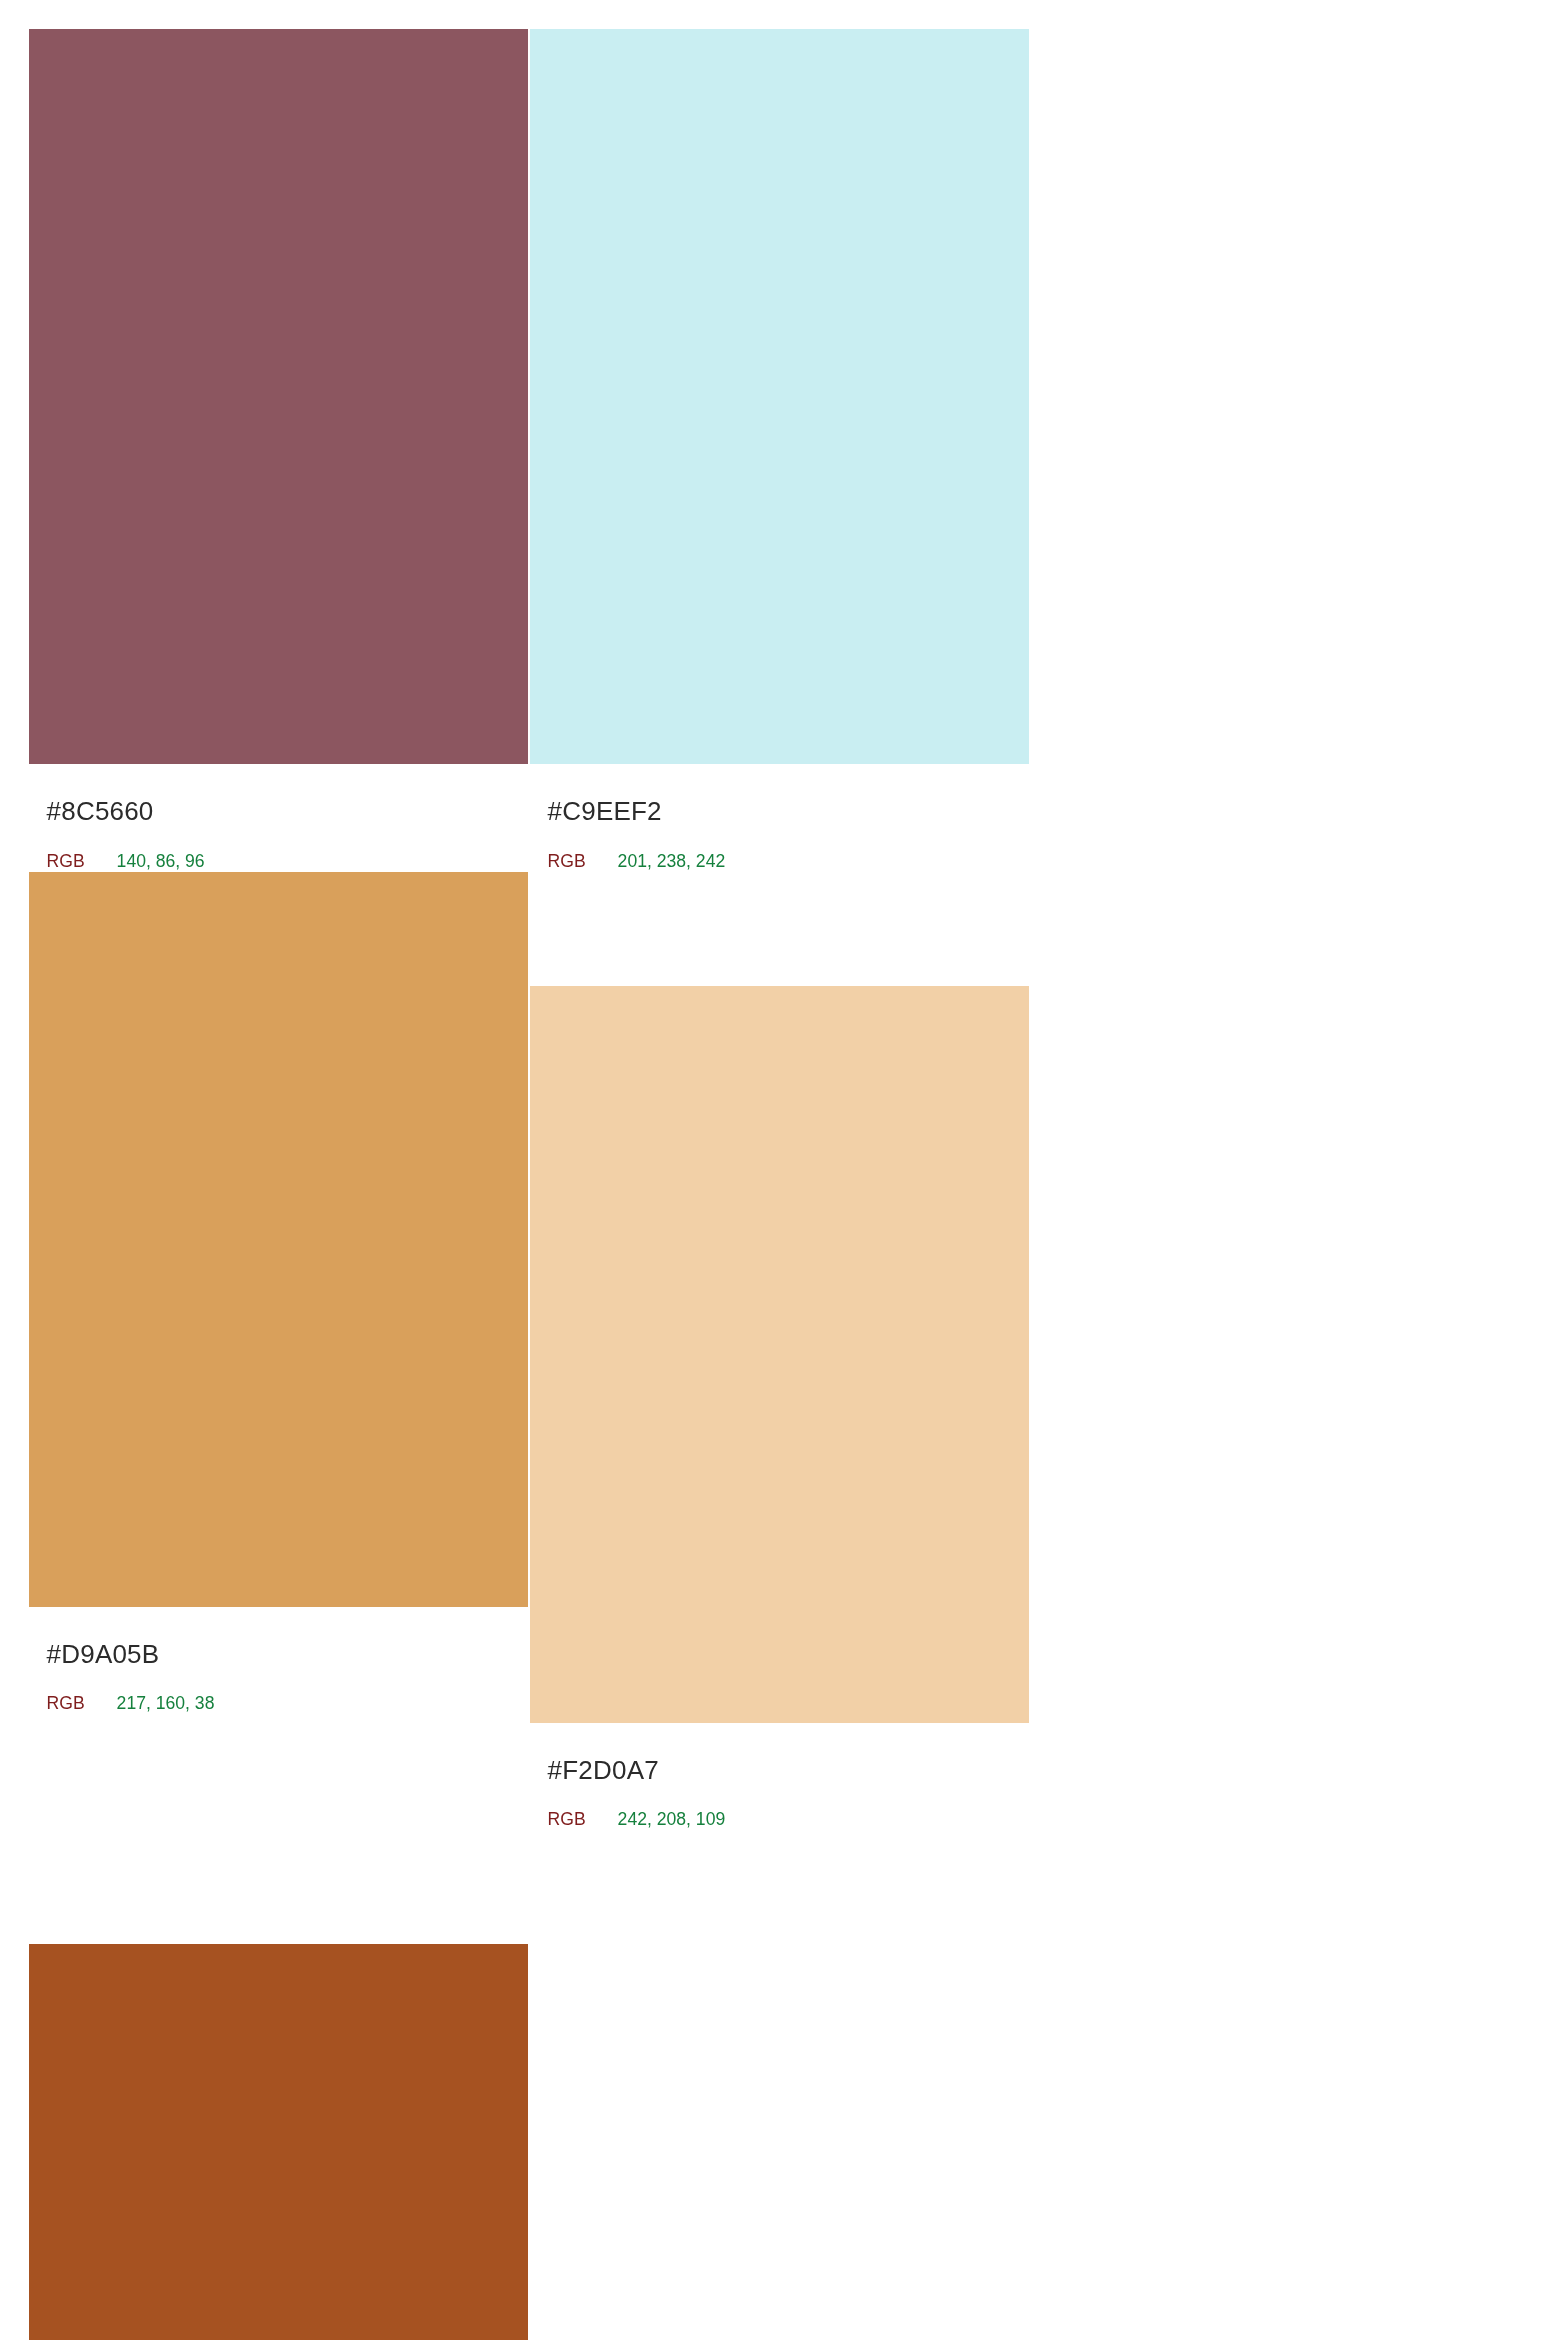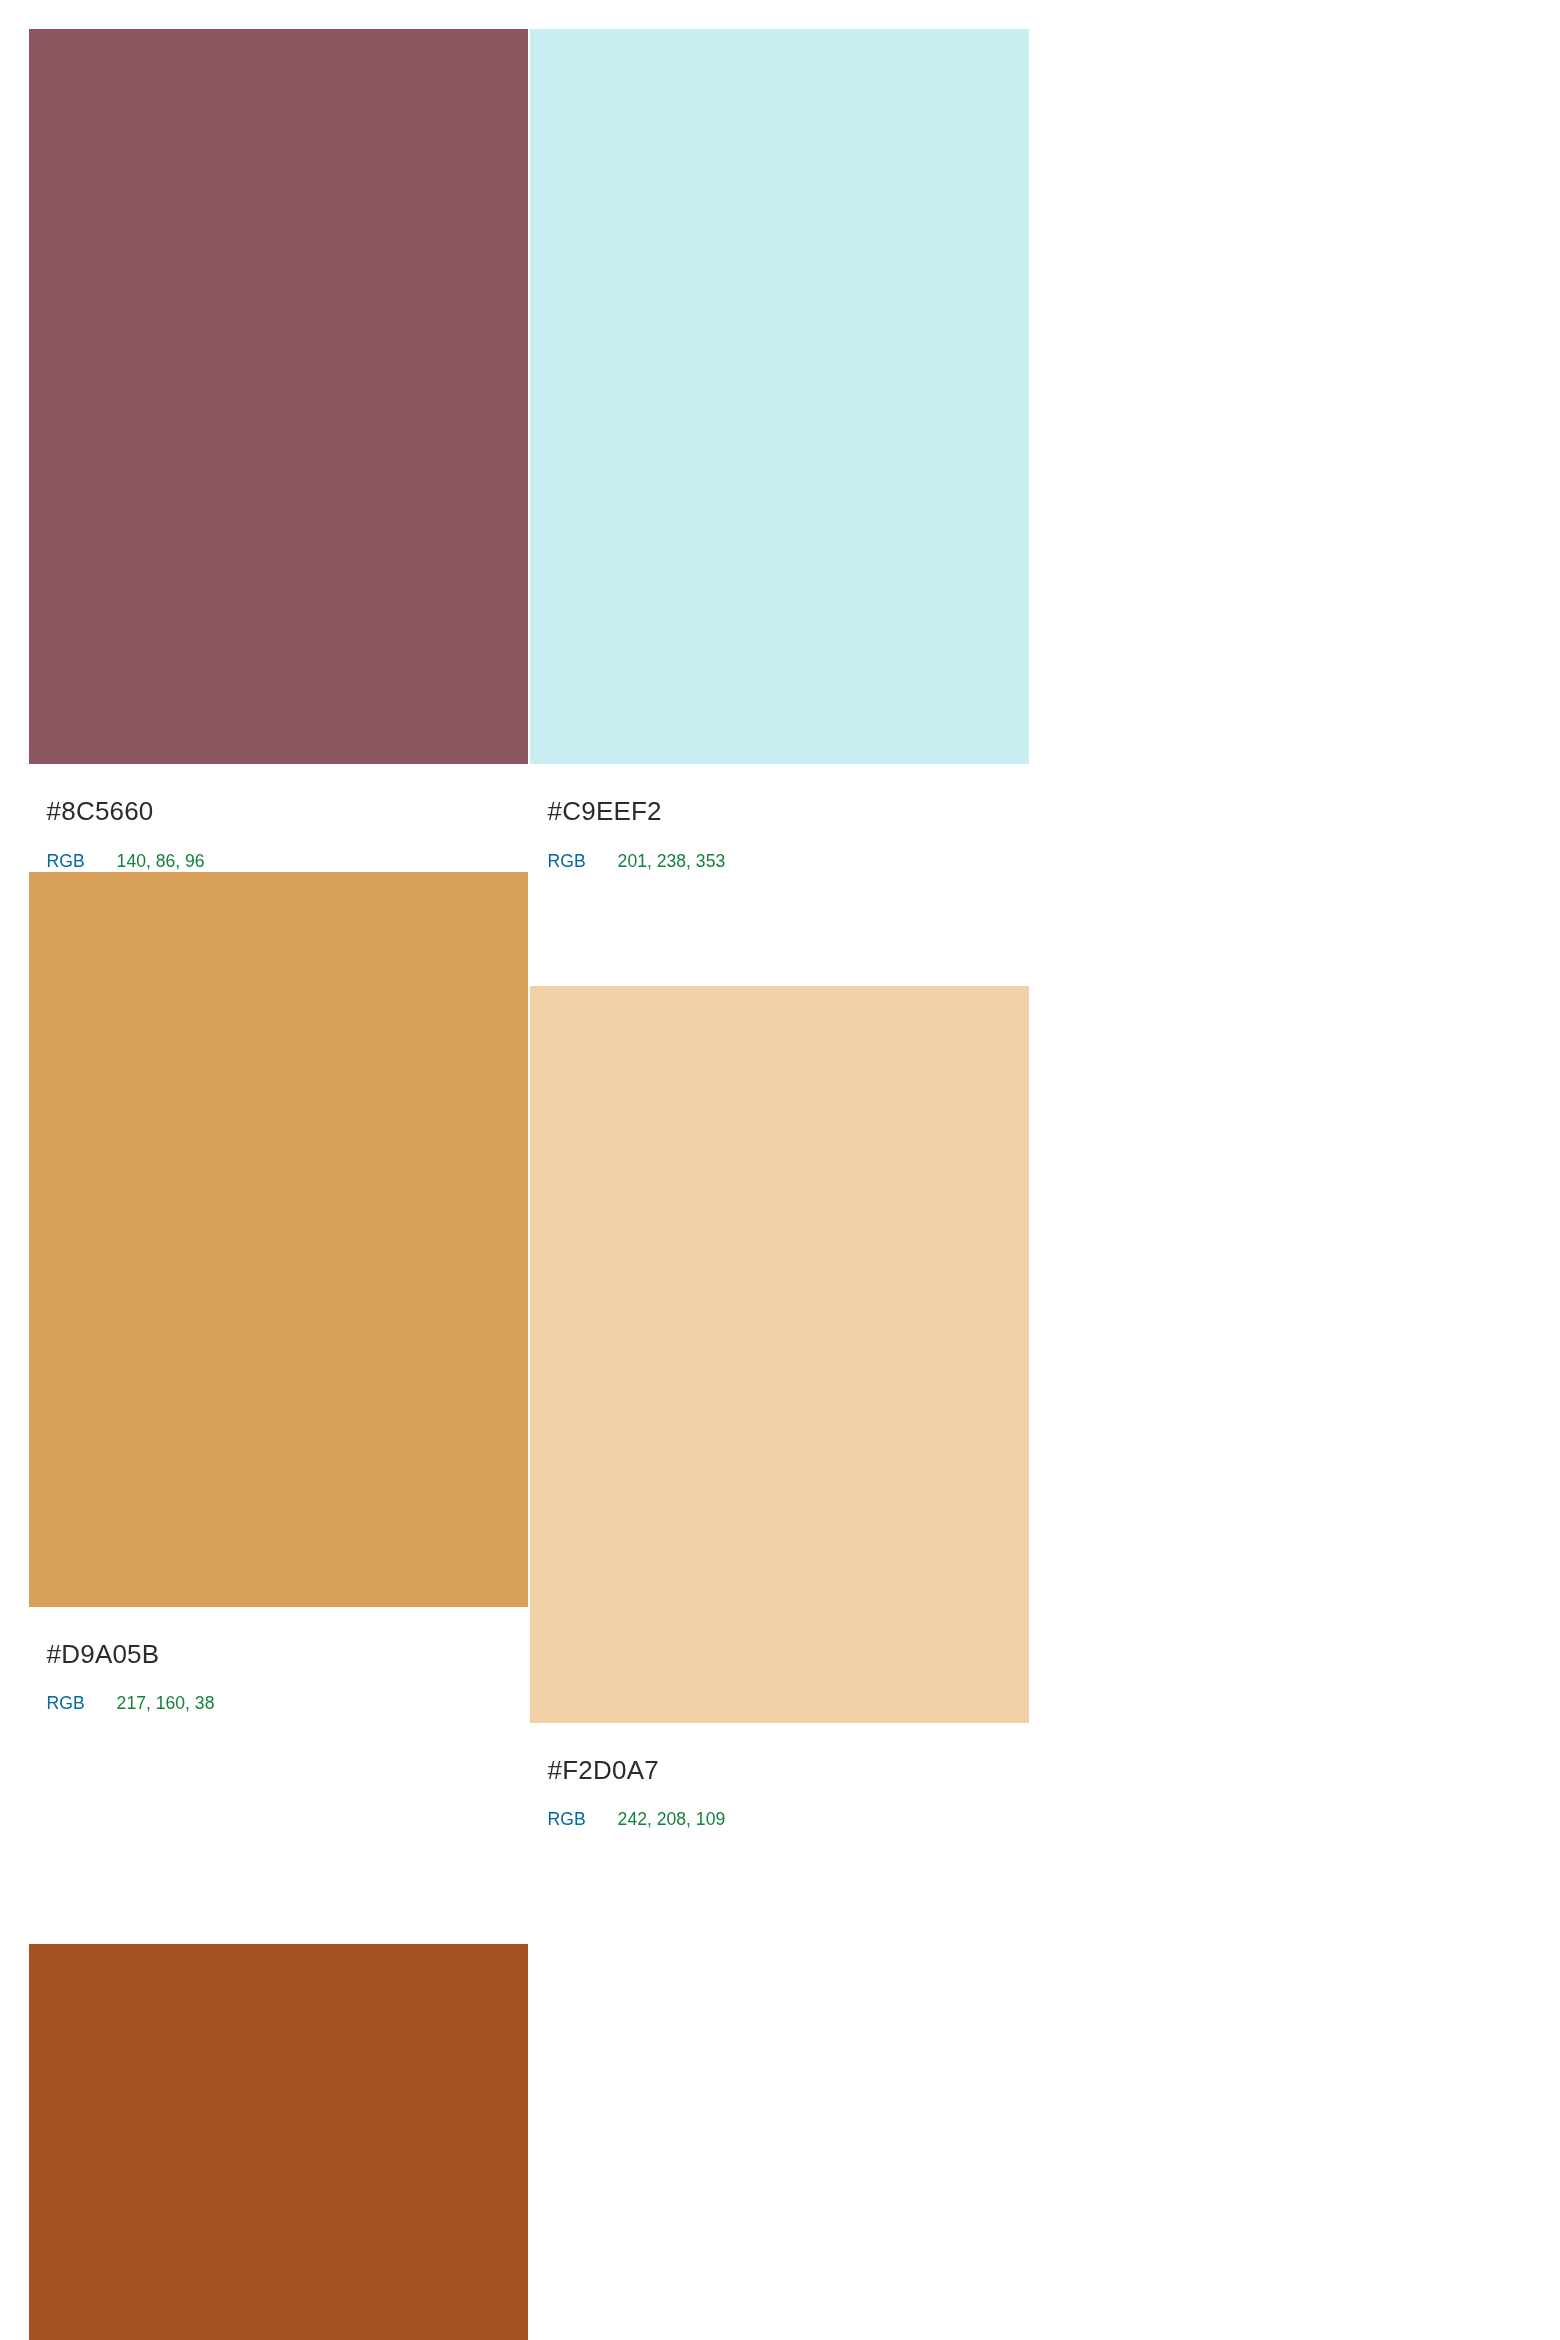--- a/index.html
+++ b/index.html
@@ -70,21 +70,21 @@
 
   .swatch-rgb-row {
     margin-top: 25px;
     display: flex;
     align-items: baseline;
     white-space: nowrap;
   }
 
   .rgb-label {
     font-size: 17.6px;
-    color: #0369a1;
+    color: #7f1d1d;
     width: 70px;
     flex: 0 0 70px;
     font-weight: normal;
   }
 
   .rgb-value {
     font-size: 17.6px;
     color: #15803d;
     font-weight: normal;
   }
@@ -132,21 +132,21 @@
             <span class="rgb-value">140, 86, 96</span>
           </div>
         </div>
       </div>
       <div class="swatch-cell">
         <div class="swatch-chip" style="background: rgb(201, 238, 242);"></div>
         <div class="swatch-meta">
           <div class="swatch-hex">#C9EEF2</div>
           <div class="swatch-rgb-row">
             <span class="rgb-label">RGB</span>
-            <span class="rgb-value">201, 238, 353</span>
+            <span class="rgb-value">201, 238, 242</span>
           </div>
         </div>
       </div>
       <div class="swatch-cell">
         <div class="swatch-chip" style="background: rgb(217, 160, 91);"></div>
         <div class="swatch-meta">
           <div class="swatch-hex">#D9A05B</div>
           <div class="swatch-rgb-row">
             <span class="rgb-label">RGB</span>
             <span class="rgb-value">217, 160, 38</span>

